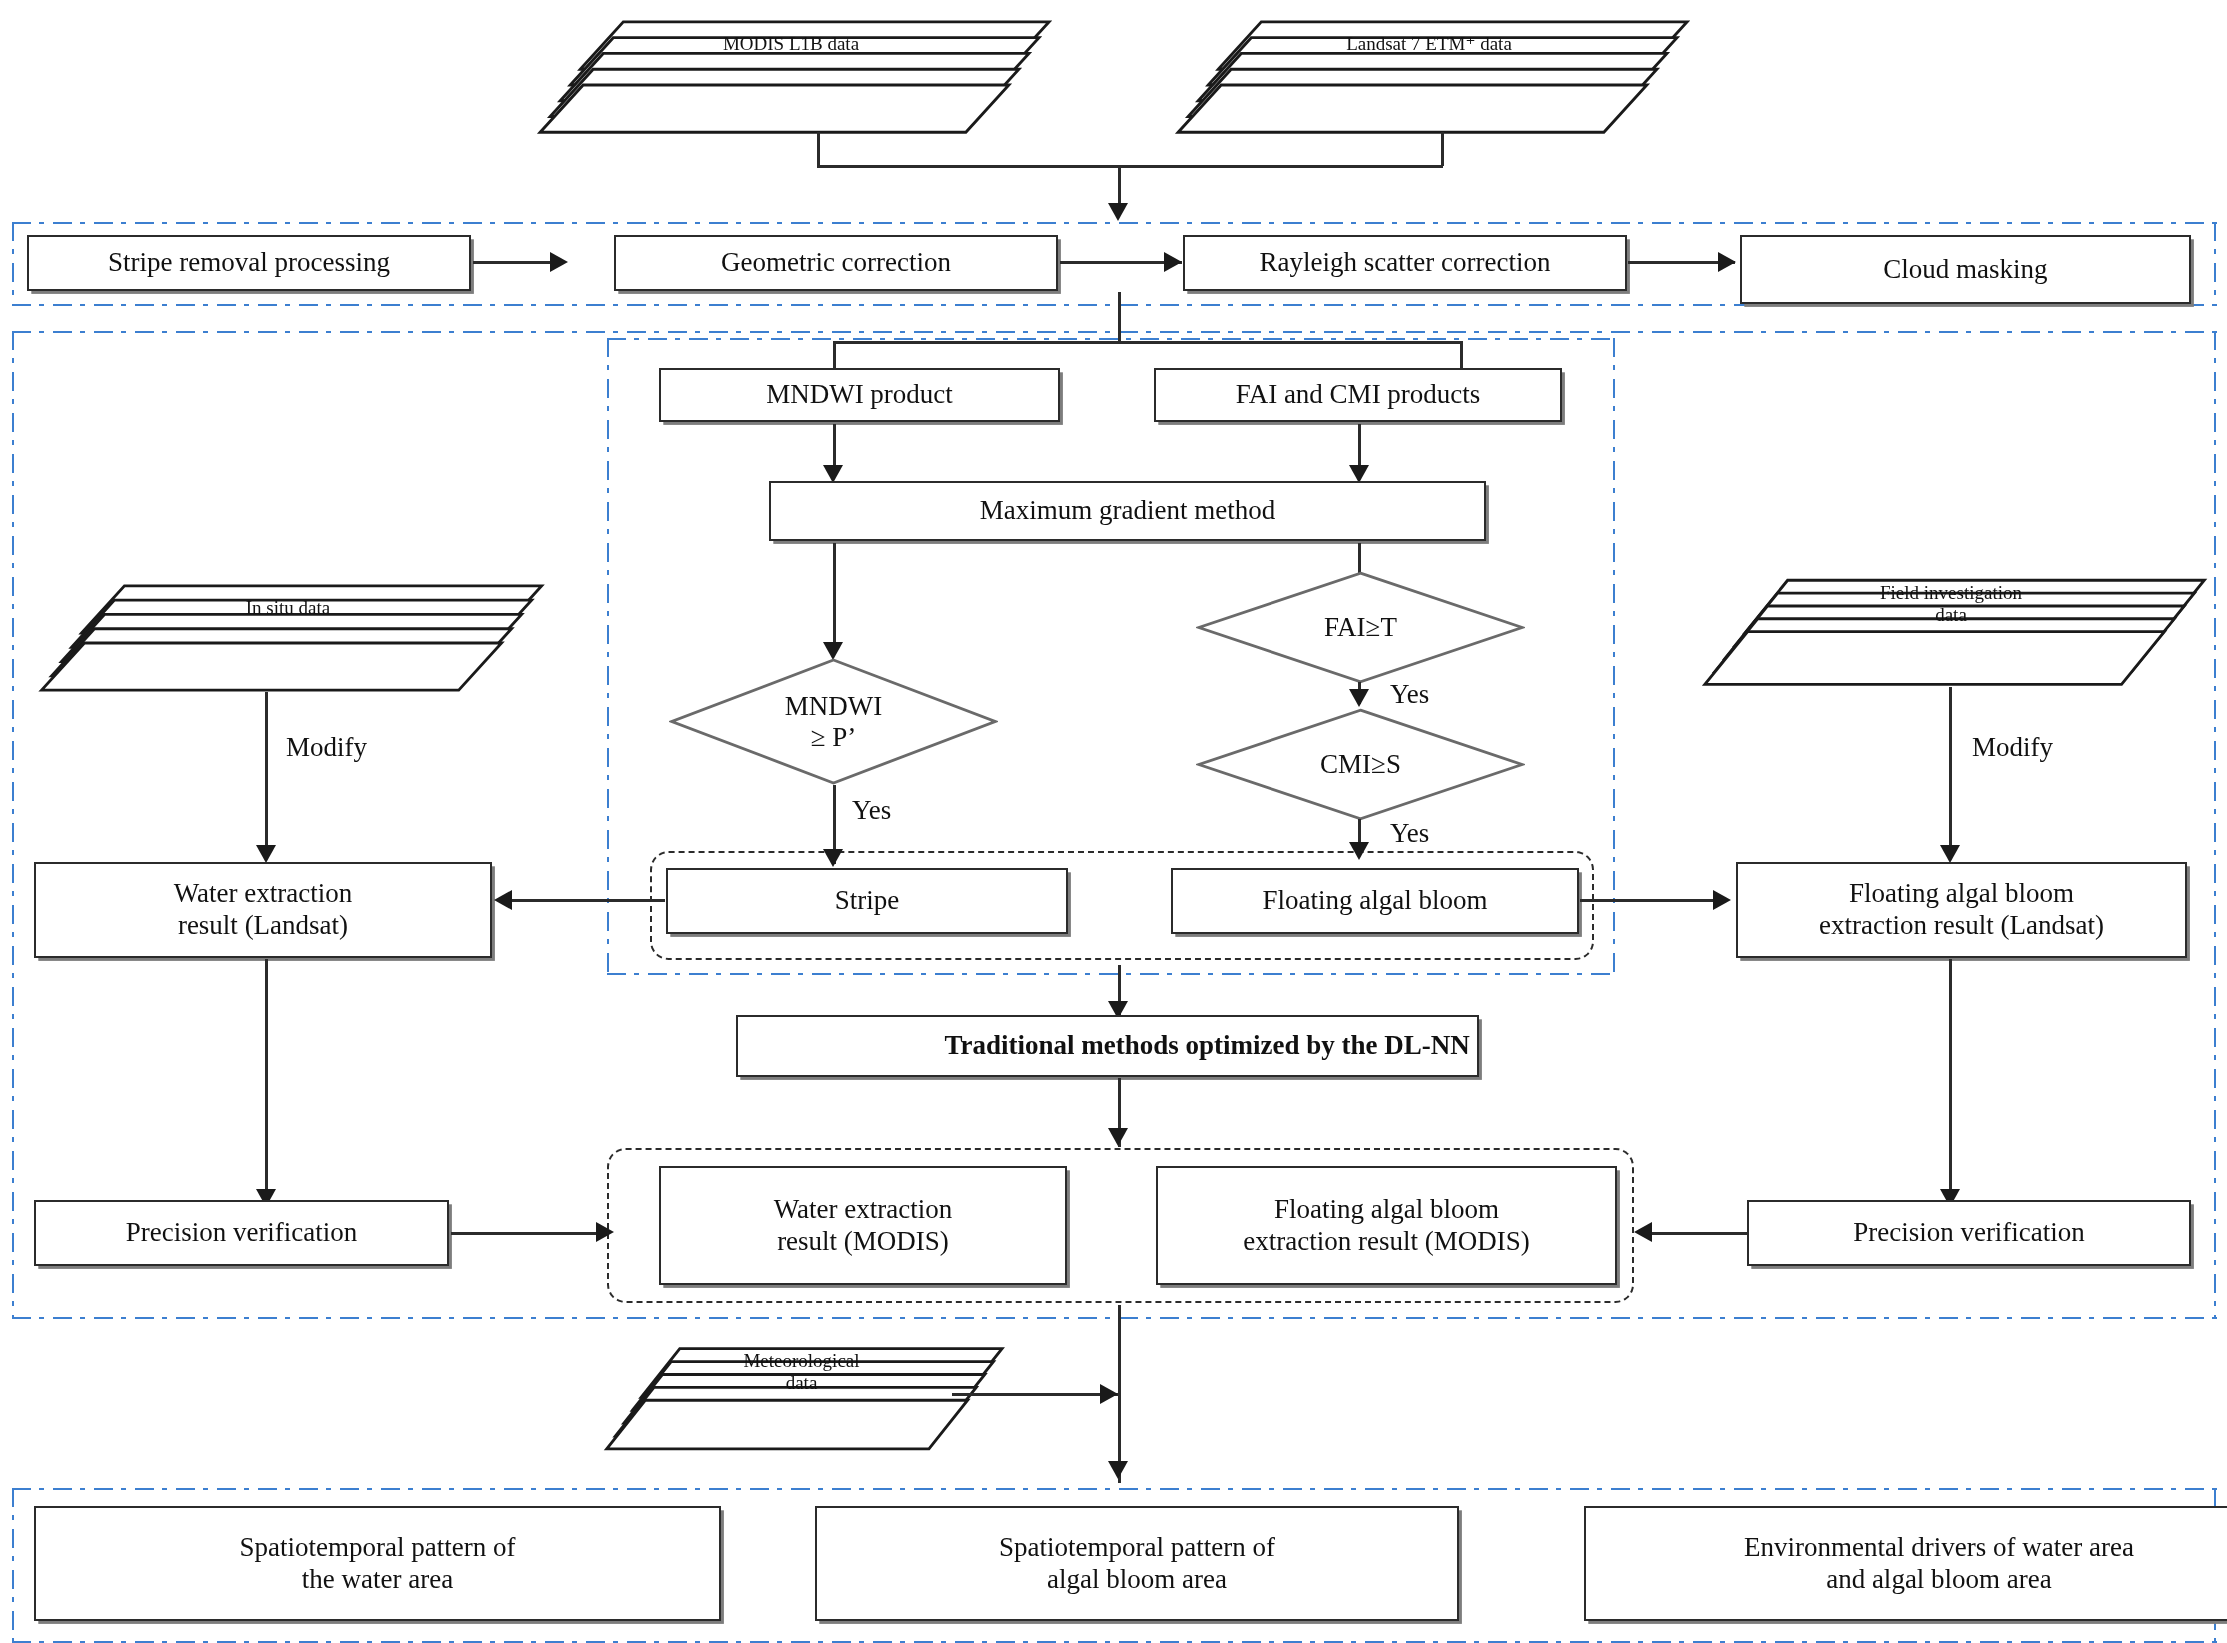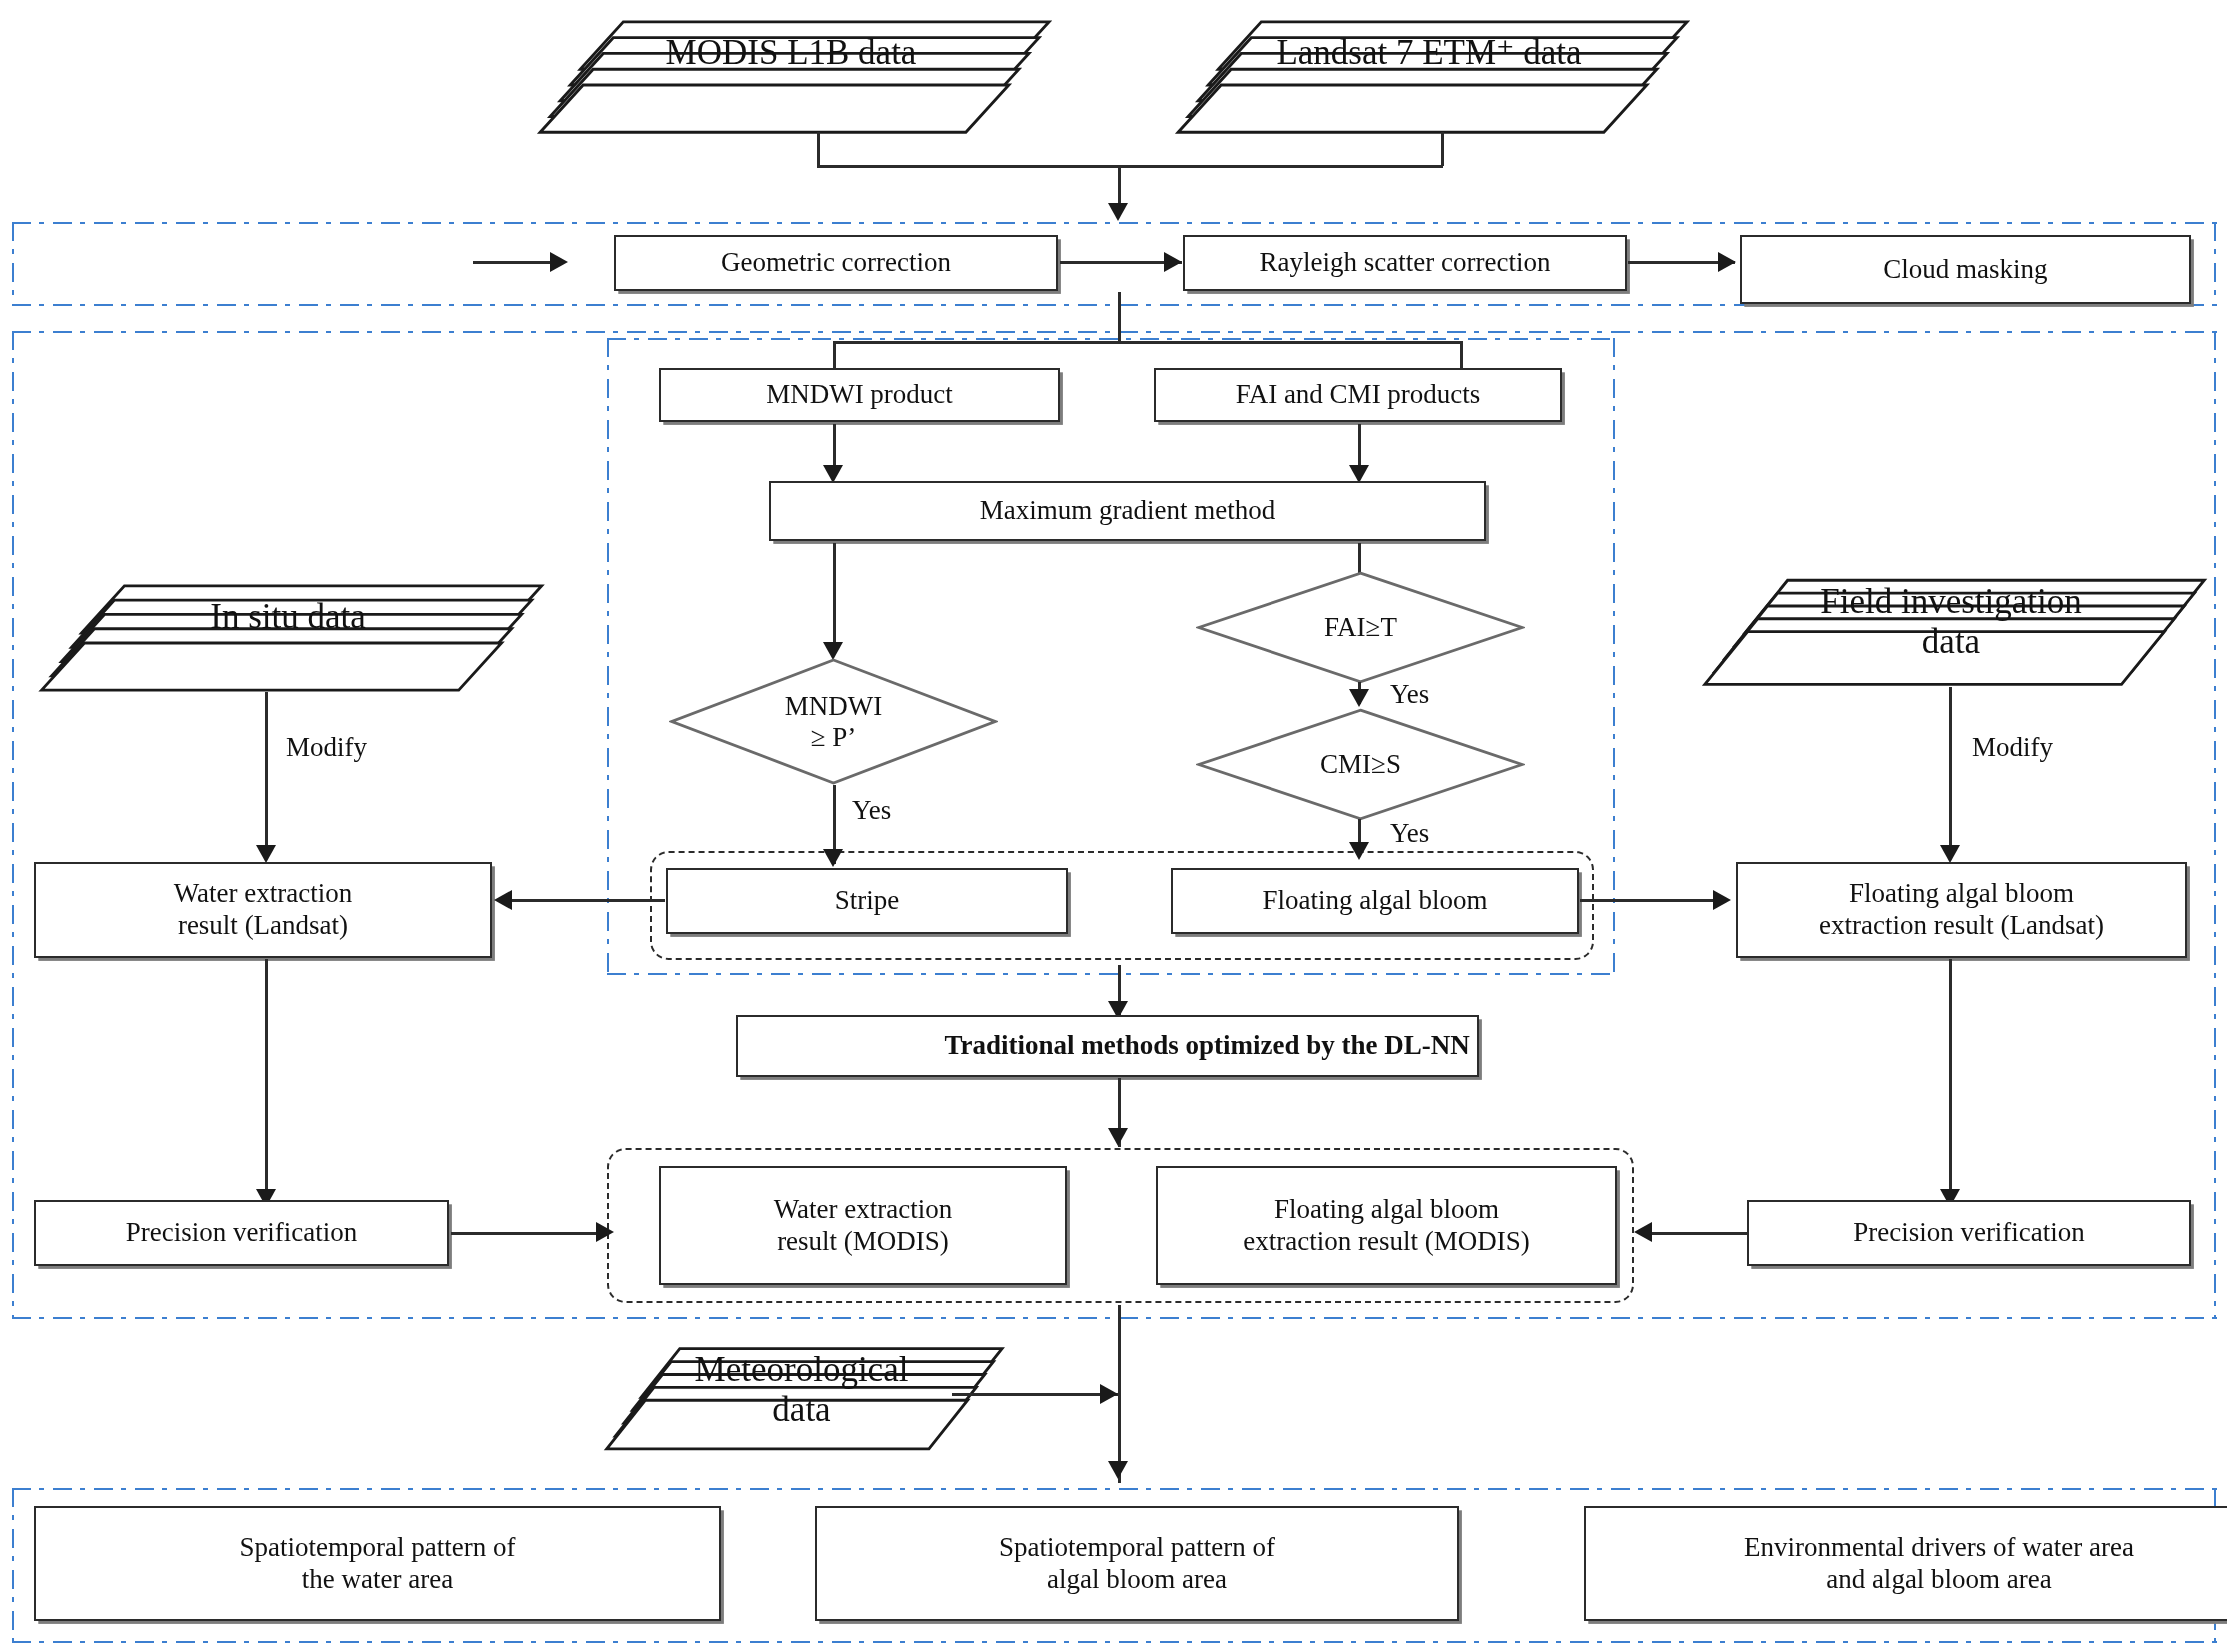--- a/index.html
+++ b/index.html
@@ -32,21 +32,21 @@
   .box.bold{font-weight:bold;}
   .box .t{display:block;white-space:pre-line;}
 
   
   .datastack{position:absolute;}
   .datastack svg{display:block;overflow:visible;}
   .datastack .lbl{
     position:absolute;
     left:0;right:0;
     text-align:center;
-    font-size:35px;
+    font-size:19px;
     line-height:1.15;
     white-space:pre-line;
     pointer-events:none;
   }
 
   
   .diamond{position:absolute;}
   .diamond svg{display:block;}
   .diamond .dlbl{
     position:absolute;
@@ -142,20 +142,23 @@
     </svg>
     <div class="lbl" style="top:24px;">Landsat 7 ETM⁺ data</div>
   </div>
 
   <div class="ln lnv" style="left:817px;top:132px;height:34px;"></div>
   <div class="ln lnv" style="left:1441px;top:132px;height:34px;"></div>
   <div class="ln lnh" style="left:817px;top:165px;width:626px;"></div>
   <div class="ln lnv" style="left:1118px;top:165px;height:42px;"></div>
   <div class="arrow down" style="left:1108px;top:203px;"></div>
 
+  <div class="box" style="left:27px;top:235px;width:444px;height:56px;">
+    <span class="t">Stripe removal processing</span>
+  </div>
   <div class="ln lnh" style="left:473px;top:261px;width:79px;"></div>
   <div class="arrow right" style="left:550px;top:252px;"></div>
 
   <div class="box" style="left:614px;top:235px;width:444px;height:56px;">
     <span class="t">Geometric correction</span>
   </div>
   <div class="ln lnh" style="left:1060px;top:261px;width:122px;"></div>
   <div class="arrow right" style="left:1164px;top:252px;"></div>
 
   <div class="box" style="left:1183px;top:235px;width:444px;height:56px;">

